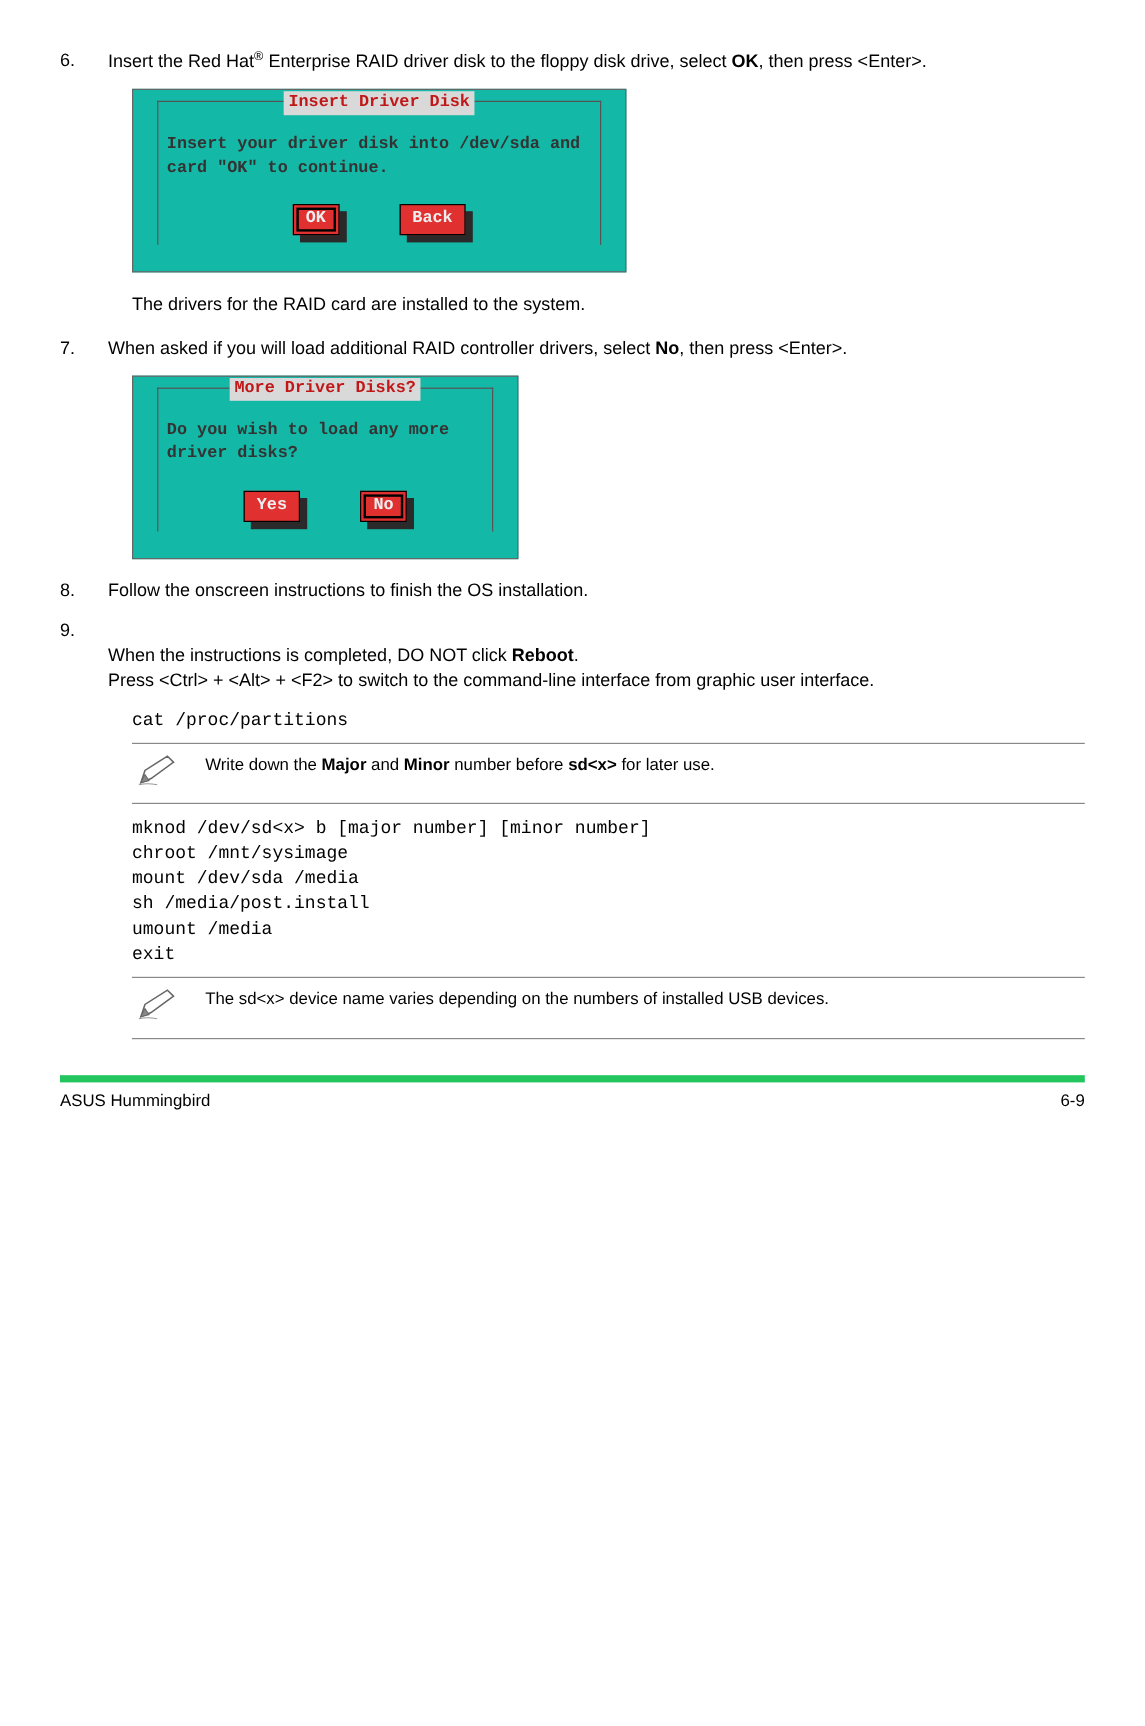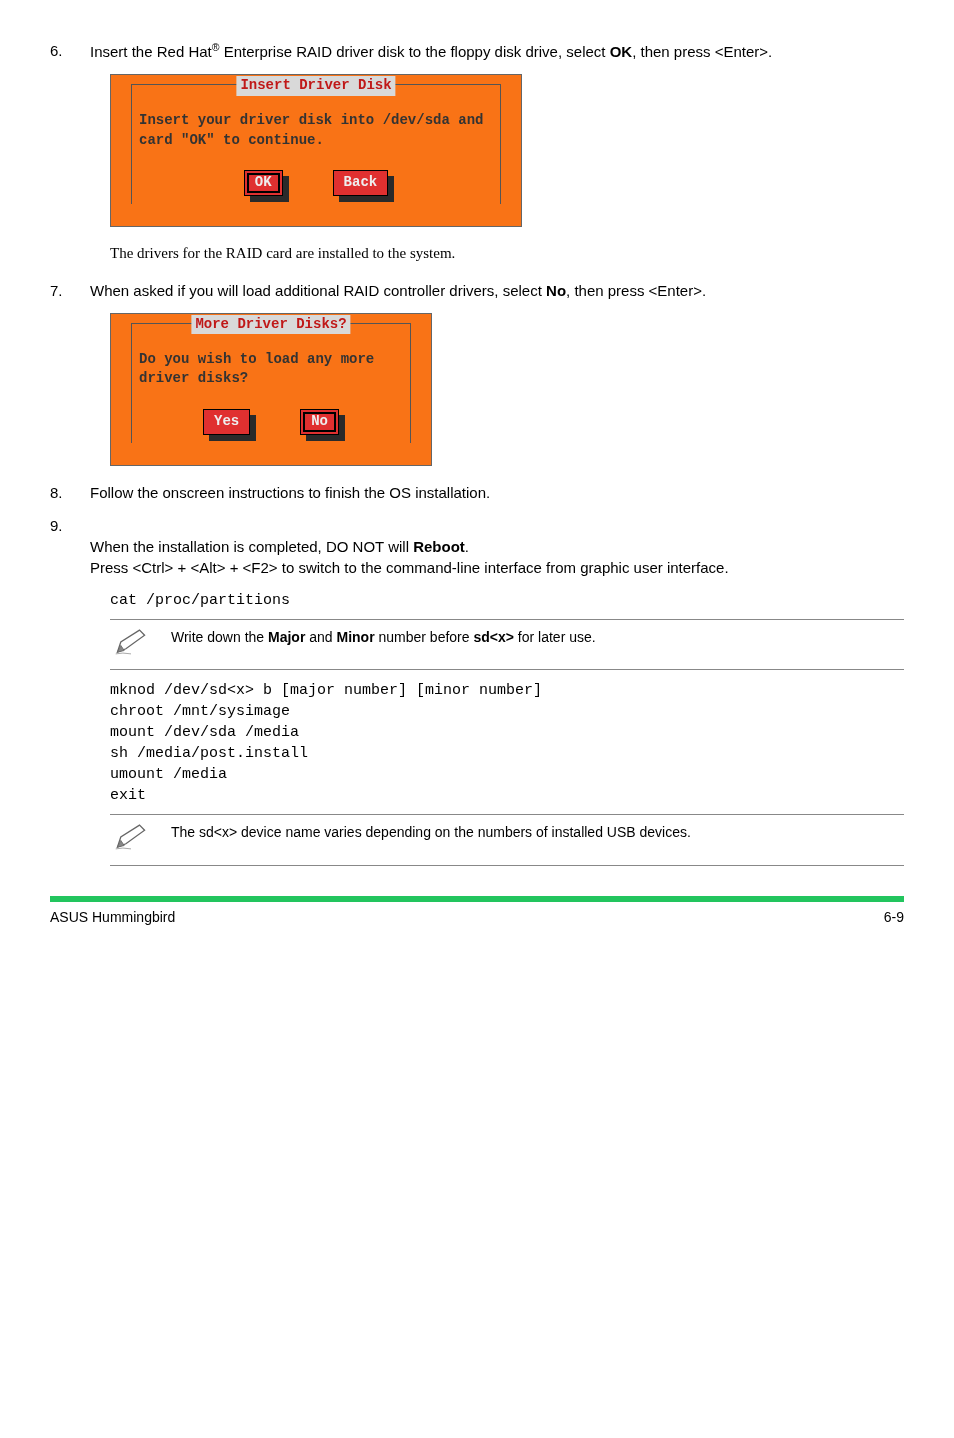--- a/index.html
+++ b/index.html
@@ -27,21 +27,21 @@
   }
   .step-body {
     flex: 1;
   }
   .sup {
     font-size: 0.7em;
     vertical-align: super;
   }
   .dialog {
     margin: 10px 0 16px 60px;
-    background: #f97316;
+    background: #14b8a6;
     border: 1px solid #666;
     position: relative;
     padding-bottom: 22px;
     font-family: "Courier New", monospace;
     font-size: 14px;
     font-weight: bold;
   }
   .dialog.insert { width: 410px; }
   .dialog.more { width: 320px; }
   .dialog-title-wrap {
@@ -95,21 +95,20 @@
     position: relative;
   }
   .tui-btn.selected::before {
     content:"";
     position:absolute;
     top:2px; left:2px; right:2px; bottom:2px;
     border:2px solid #000;
   }
   .indent-text {
     margin: 8px 0 16px 60px;
-    font-family: Liberation Serif, serif;
   }
   .code-block {
     font-family: "Courier New", monospace;
     font-weight: normal;
     font-size: 15px;
     margin: 8px 0 8px 60px;
     white-space: pre;
   }
   .note {
     display: flex;
@@ -184,21 +183,21 @@
 </div>
 
 <ol>
   <li class="step">
     <div class="step-num">8.</div>
     <div class="step-body">Follow the onscreen instructions to finish the OS installation.</div>
   </li>
   <li class="step">
     <div class="step-num">9.</div>
     <div class="step-body" style="white-space:pre-line;">
-      <span>When the installation is completed, DO NOT will </span><b>Reboot</b><span>.
+      <span>When the instructions is completed, DO NOT click </span><b>Reboot</b><span>.
 Press &lt;Ctrl&gt; + &lt;Alt&gt; + &lt;F2&gt; to switch to the command-line interface from graphic user interface.</span>
     </div>
   </li>
 </ol>
 
 <div class="code-block">cat /proc/partitions</div>
 
 <div class="note">
   <div class="icon">
     <svg class="pencil" viewBox="0 0 40 32">

